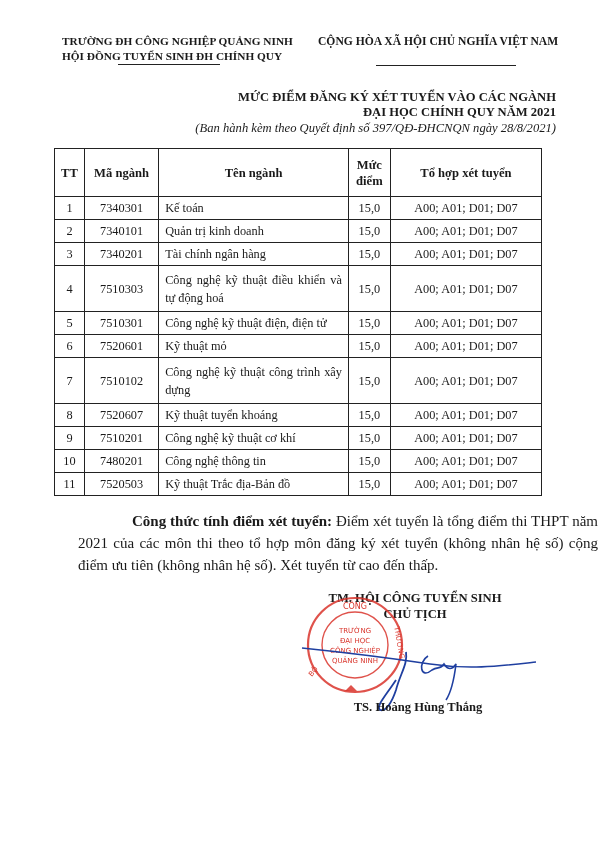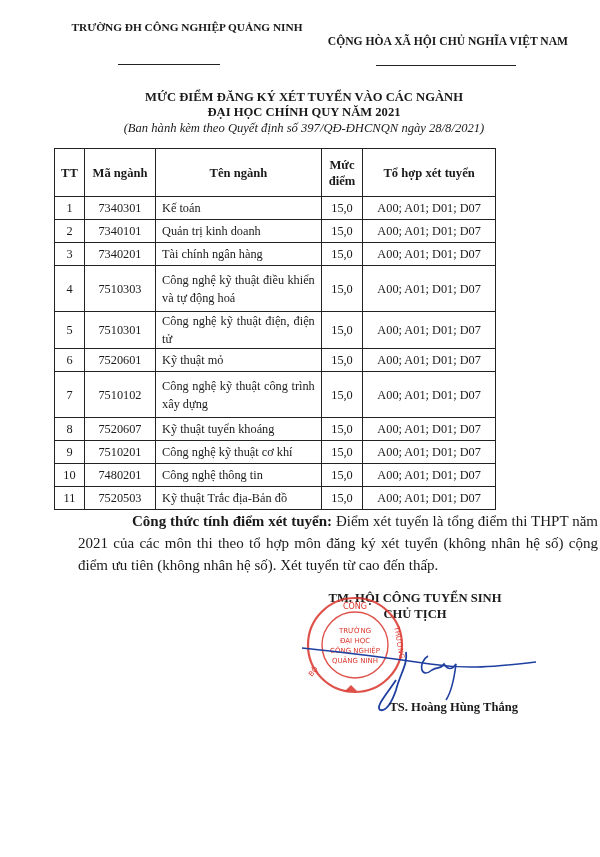--- a/index.html
+++ b/index.html
@@ -1,51 +1,52 @@
 <!DOCTYPE html>
 <html><head>
 <meta charset="utf-8">
 <style>
   html, body { margin:0; padding:0; background:#ffffff; }
   body { width:600px; height:857px; position:relative; overflow:hidden;
          font-family:"Liberation Serif", "DejaVu Serif", serif; color:#1a1a1a; }
   .abs { position:absolute; }
-  .hdr-left { left:62px; top:20px; width:250px; text-align:center; font-weight:bold; font-size:11.3px; line-height:15px; }
-  .hdr-right { left:318px; top:34px; width:250px; text-align:right; font-weight:bold; line-height:15px; }
+  .hdr-left { left:62px; top:34px; width:250px; font-weight:bold; font-size:11.3px; line-height:15px; }
+  .hdr-right { left:318px; top:34px; width:250px; text-align:left; font-weight:bold; line-height:15px; }
   .hdr-right .l1 { font-size:11.6px; }
   .hdr-right .l2 { font-size:13px; }
   .underline-l { position:absolute; left:118px; top:64px; width:102px; height:1px; background:#222; }
   .underline-r { position:absolute; left:376px; top:65px; width:140px; height:1px; background:#222; }
-  .title { left:64px; width:480px; top:90px; text-align:center; }
+  .title { left:76px; width:480px; top:90px; text-align:right; }
   .title .t1, .title .t2 { font-weight:bold; font-size:12.6px; line-height:15px; }
   .title .t3 { font-style:italic; font-size:12.6px; line-height:16px; }
 
-  table.grid { position:absolute; left:54px; top:148px; width:442px; border-collapse:collapse; font-size:12.3px; }
+  table.grid { position:absolute; left:54px; top:148px; width:488px; border-collapse:collapse; font-size:12.3px; }
   table.grid th, table.grid td { border:1px solid #222; padding:0 6px; }
   table.grid th { font-weight:bold; text-align:center; font-size:12.6px; height:47px; line-height:16px; }
   table.grid td { height:22px; line-height:18px; }
   td.c { text-align:center; }
   td.name { text-align:justify;margin-left:36px; }
   tr.tall td { height:45px; }
   col.c1 { width:30px; } col.c2 { width:75px; } col.c3 { width:196px; } col.c4 { width:42px; } col.c5 { width:156px; }
 
   .note { left:34px; top:510px; width:520px; font-size:15px; line-height:22px; text-align:justify;margin-left:44px; }
   .note .lead { font-weight:bold; }
   .note .indent { display:inline-block; width:54px; }
 
   .sign { left:300px; top:590px; width:230px; text-align:center; font-weight:bold; font-size:12.6px; line-height:16px; }
-  .signer { left:318px; top:700px; width:200px; text-align:right; font-weight:bold; font-size:12.6px; }
+  .signer { left:318px; top:700px; width:200px; text-align:center; font-weight:bold; font-size:12.6px; }
   .stamp { left:305px; top:595px; width:100px; height:100px; }
   .sig { left:300px; top:640px; width:240px; height:80px; }
 </style>
 </head>
 <body>
 
 <div class="abs hdr-left">
   <div>TRƯỜNG ĐH CÔNG NGHIỆP QUẢNG NINH</div>
+  <div>HỘI ĐỒNG TUYỂN SINH ĐH CHÍNH QUY</div>
 </div>
 <div class="underline-l"></div>
 
 <div class="abs hdr-right">
   <div class="l1">CỘNG HÒA XÃ HỘI CHỦ NGHĨA VIỆT NAM</div>
 </div>
 <div class="underline-r"></div>
 
 <div class="abs title">
   <div class="t1">MỨC ĐIỂM ĐĂNG KÝ XÉT TUYỂN VÀO CÁC NGÀNH</div>

